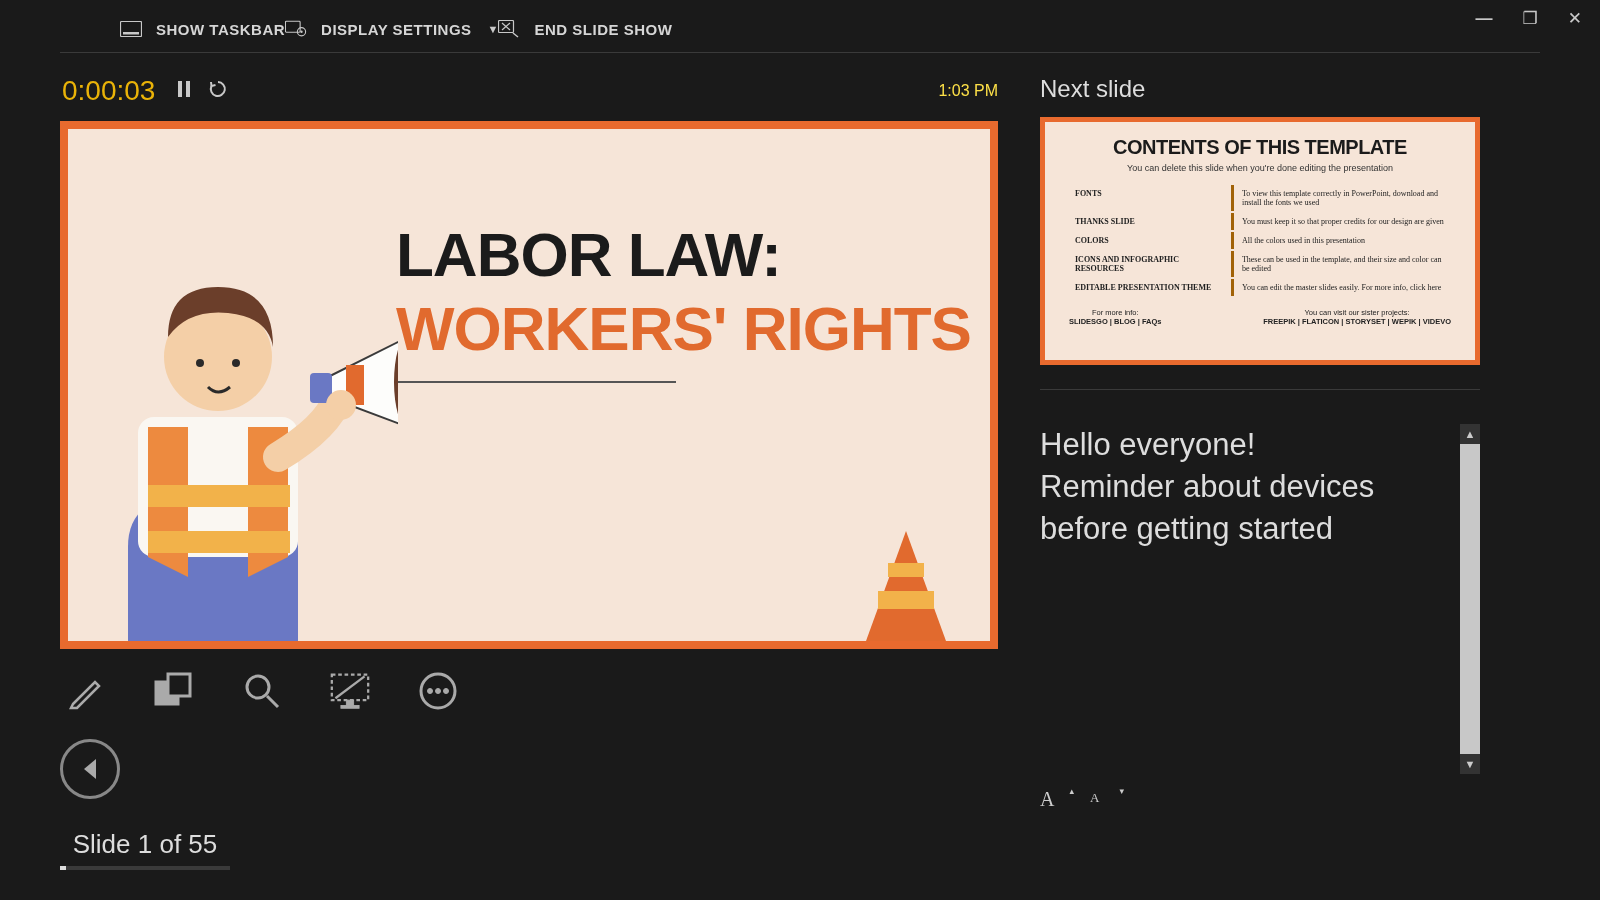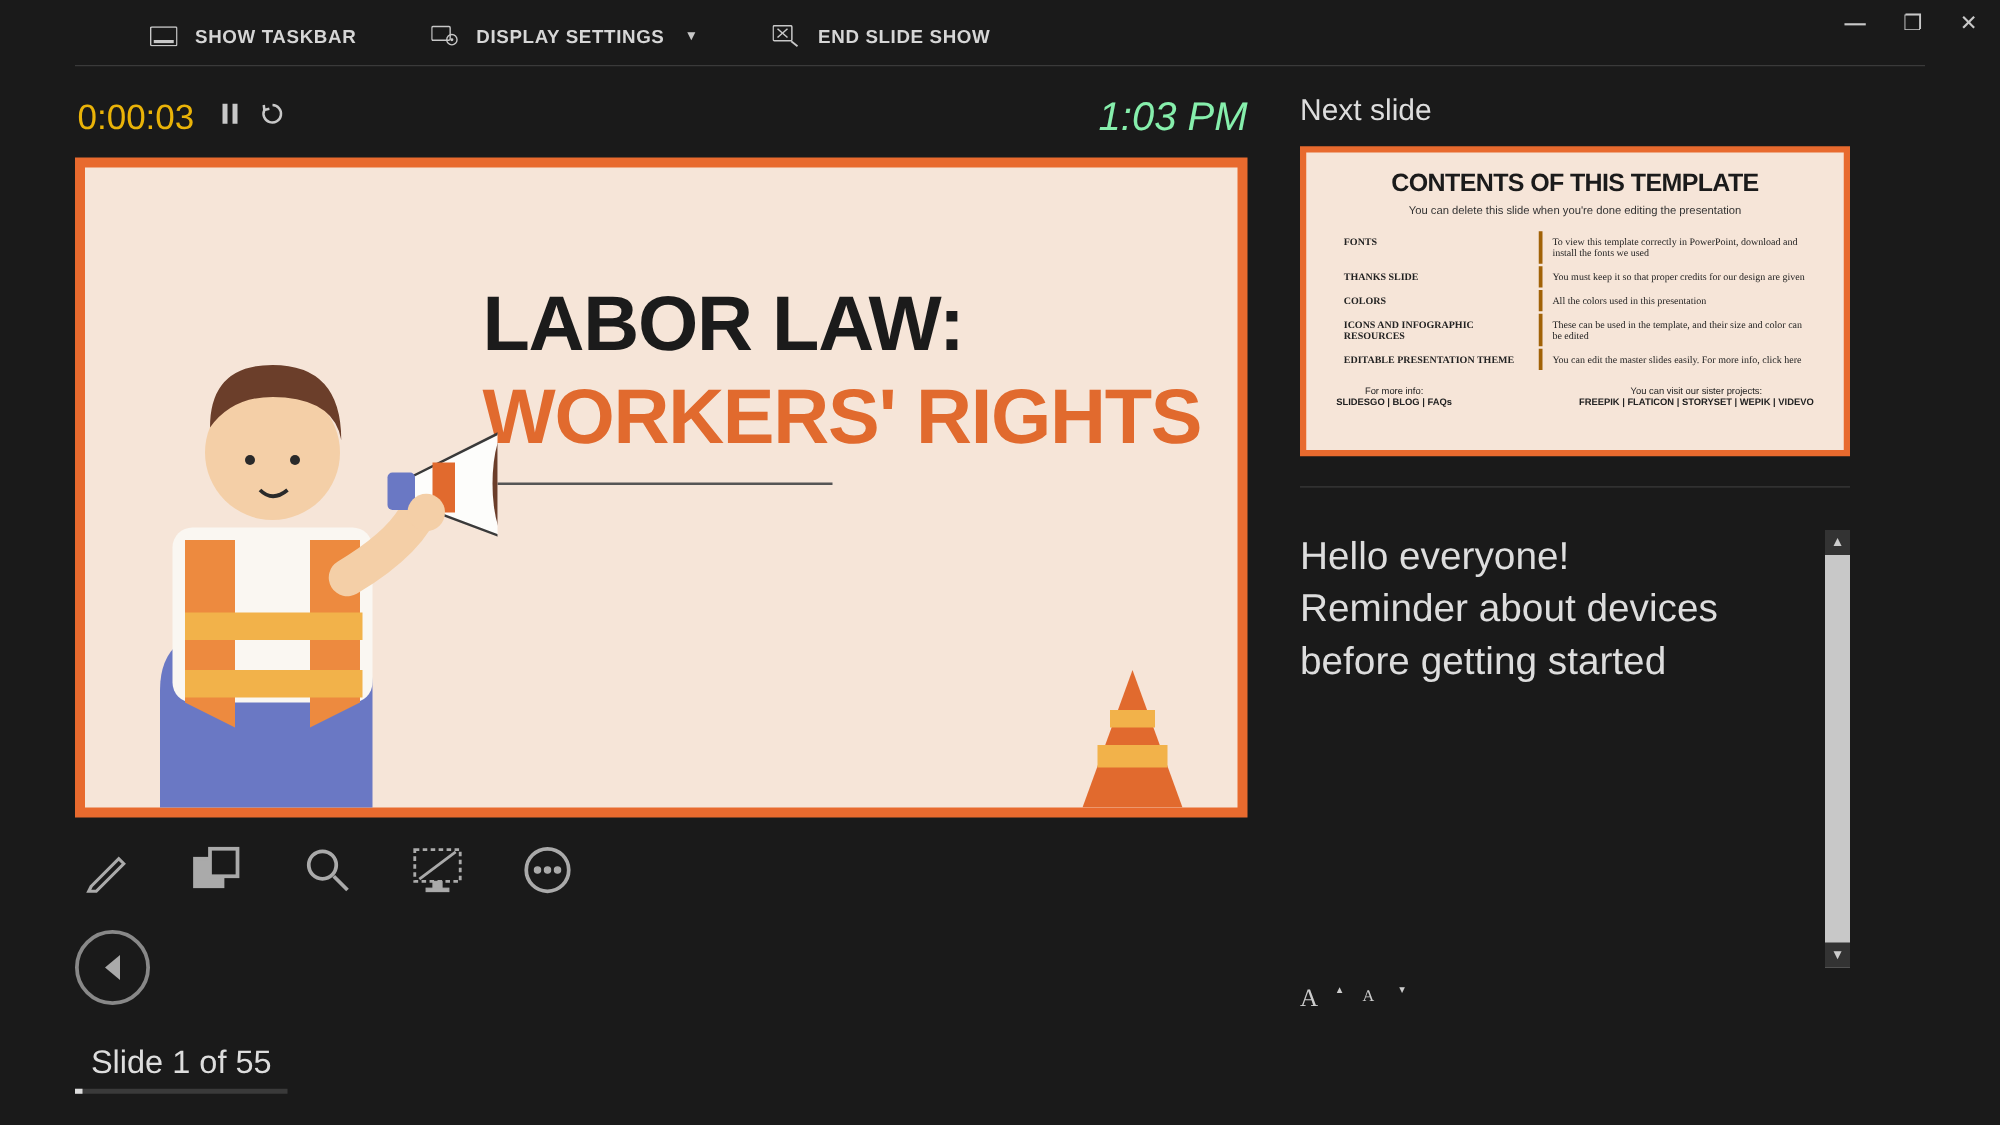--- a/index.html
+++ b/index.html
@@ -19,21 +19,20 @@
     right: 18px;
     display: flex;
     gap: 30px;
     align-items: center;
   }
   .window-controls span { color: #c8c8c8; font-size: 17px; cursor: pointer; }
   
   .top-toolbar {
     display: flex;
     align-items: center;
-    gap: 60px;
     padding: 20px 60px 14px 60px;
     border-bottom: 1px solid #3a3a3a;
     margin: 0 60px;
   }
   .tb-item { display:flex; align-items:center; gap:14px; cursor:pointer; }
   .tb-icon { width:22px; height:18px; display:inline-flex; align-items:center; justify-content:center; }
   .tb-label { font-size:15px; font-weight:600; letter-spacing:0.5px; color:#d6d6d6; }
   .dropdown-caret { font-size:11px; margin-left:2px; }
   
   .main {
@@ -45,32 +44,32 @@
   .right-col { flex: 1; padding-top: 22px; }
   
   .timer-row {
     display:flex; align-items:center; justify-content:space-between;
     padding: 22px 2px 14px 2px;
   }
   .timer-left { display:flex; align-items:center; gap:22px; }
   .elapsed { font-size:28px; color:#eab308; }
   .time-controls { display:flex; gap:18px; }
   .time-controls span { font-size:18px; cursor:pointer; }
-  .clock { font-size:32px; color:#86efac;font-style:italic; }
+  .clock { font-size:16px; color:#fde047; }
   
   .slide-frame {
     width: 938px; height: 528px;
     background:#e86a2e;
     position:relative;
   }
   .slide-inner {
     position:absolute; inset:8px; background:#f6e5d8;
     overflow:hidden;
   }
-  .title-block { position:absolute; left:318px; top:90px; }
+  .title-block { position:absolute; left:328px; top:90px; }
   .title-line1 { font-family: Arial Black, Arial, sans-serif; font-weight:900; font-size:62px; letter-spacing:-1px; color:#1b1b1b; }
   .title-line2 { font-family: Arial Black, Arial, sans-serif; font-weight:900; font-size:62px; letter-spacing:-1px; color:#e16a2e; line-height:1.05; margin-top:6px;}
   .title-rule { width:280px; height:2px; background:#555; margin-top:20px; }
   
   .worker { position:absolute; left:0; bottom:-6px; width:330px; height:400px; }
   
   .cone { position:absolute; right:44px; bottom:0; width:80px; height:110px; }
   .cone-body {
     position:absolute; bottom:0; left:50%; transform:translateX(-50%);
     width:0; height:0;

